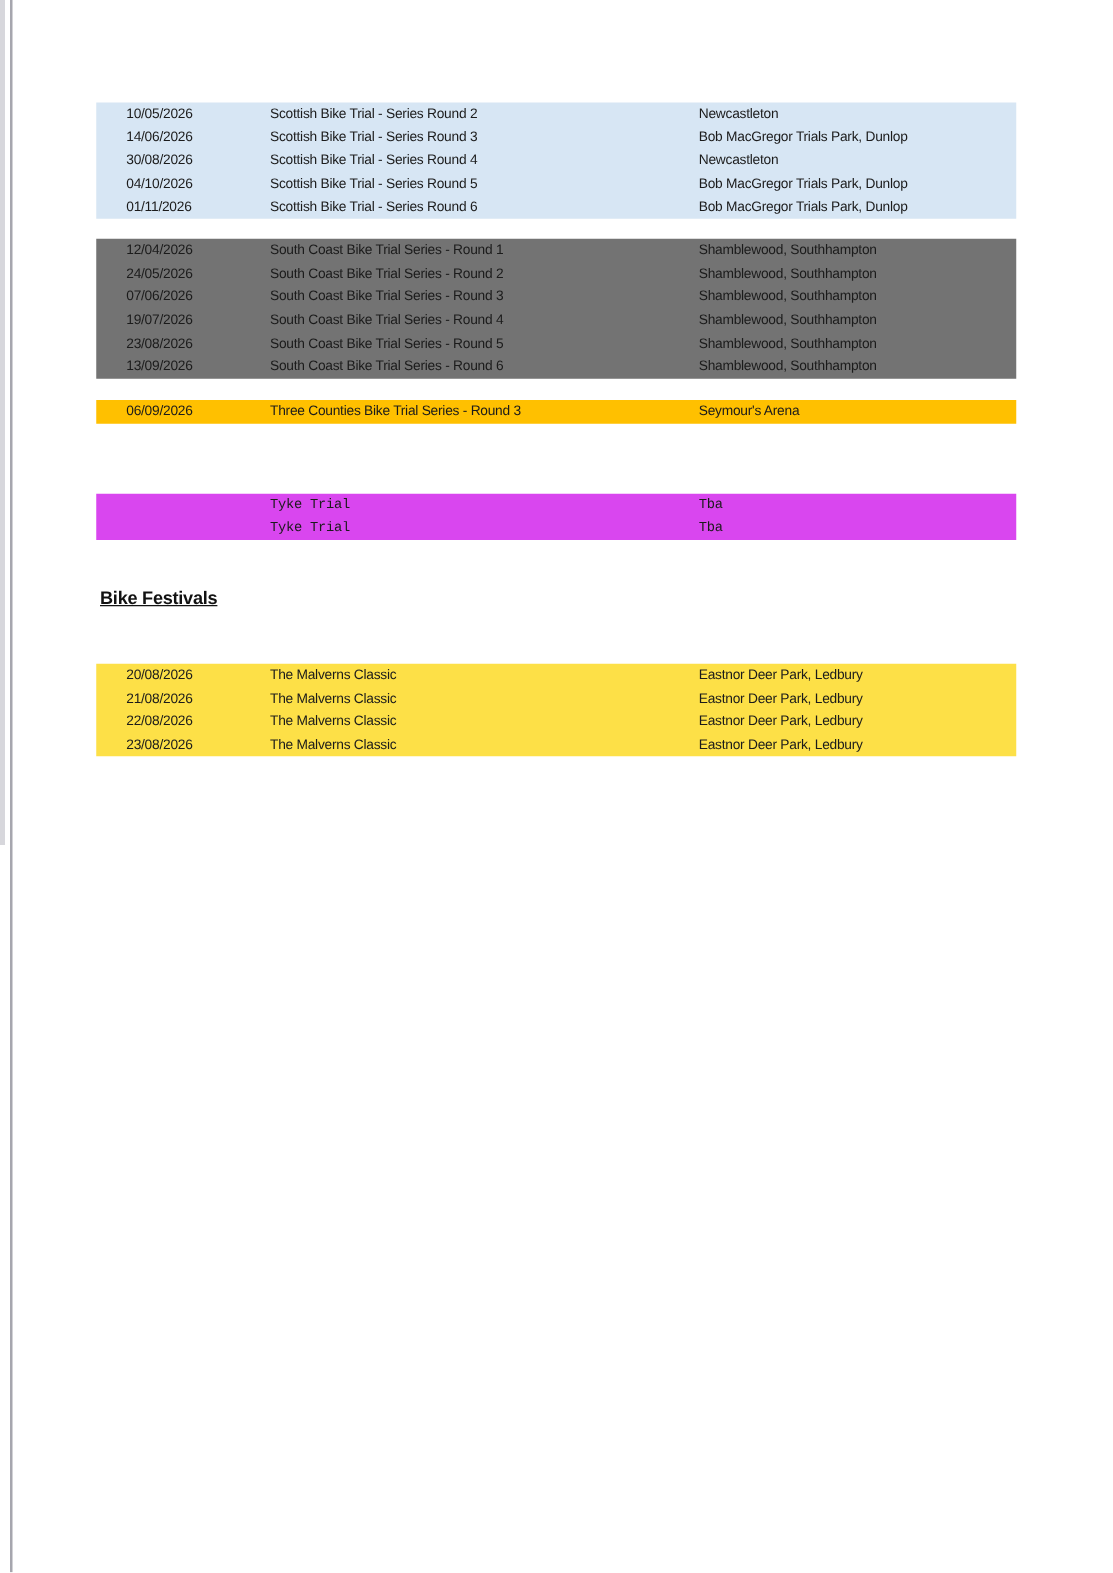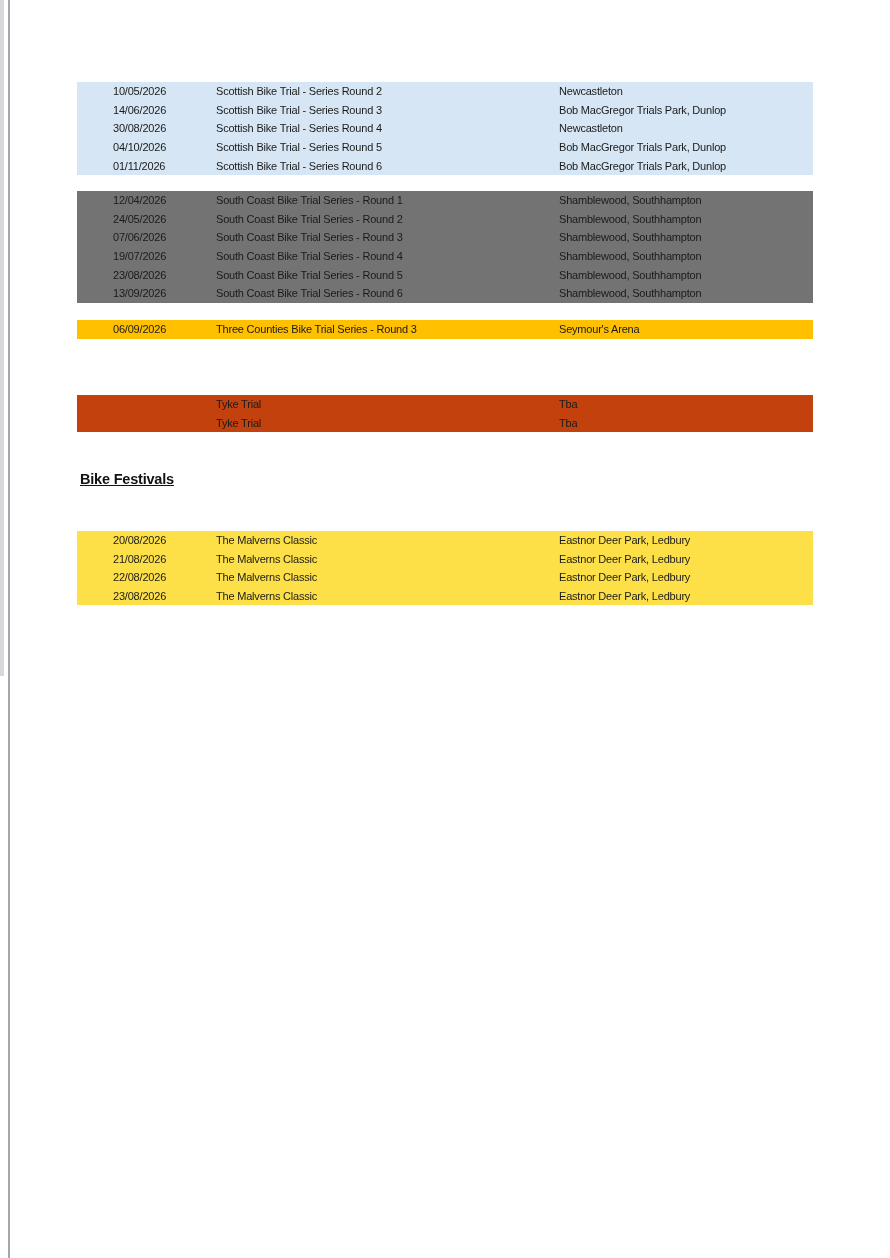--- a/index.html
+++ b/index.html
@@ -39,21 +39,21 @@
     height: 18.6px;
     align-items: center;
   }
   .cell {
     font-size: 11px;
     letter-spacing: -0.2px;
     color: #1b1b1b;
     white-space: nowrap;
     overflow: hidden;
   }
-  .cell.date { width: 107px; padding-left: 36px; }
+  .cell.date { width: 107px; padding-left: 24px; }
   .cell.event { width: 343px; margin-left: 32px; }
   .cell.location { flex: 1; }
   .heading {
     position: absolute;
     left: 80px;
     top: 471px;
     font-size: 14.5px;
     font-weight: bold;
     text-decoration: underline;
     letter-spacing: -0.2px;
@@ -126,21 +126,21 @@
         <div class="cell location">Shamblewood, Southhampton</div>
       </div>
     </div>
   <div class="event-table" style="background: rgb(255, 192, 0); top: 320px;">
       <div class="row">
         <div class="cell date">06/09/2026</div>
         <div class="cell event">Three Counties Bike Trial Series - Round 3</div>
         <div class="cell location">Seymour's Arena</div>
       </div>
     </div>
-  <div class="event-table" style="background: #c2410c; top: 395px;">
+  <div class="event-table" style="background: #d946ef; top: 395px; font-family: Liberation Mono, monospace;">
       <div class="row">
         <div class="cell date"></div>
         <div class="cell event">Tyke Trial</div>
         <div class="cell location">Tba</div>
       </div>
       <div class="row">
         <div class="cell date"></div>
         <div class="cell event">Tyke Trial</div>
         <div class="cell location">Tba</div>
       </div>

